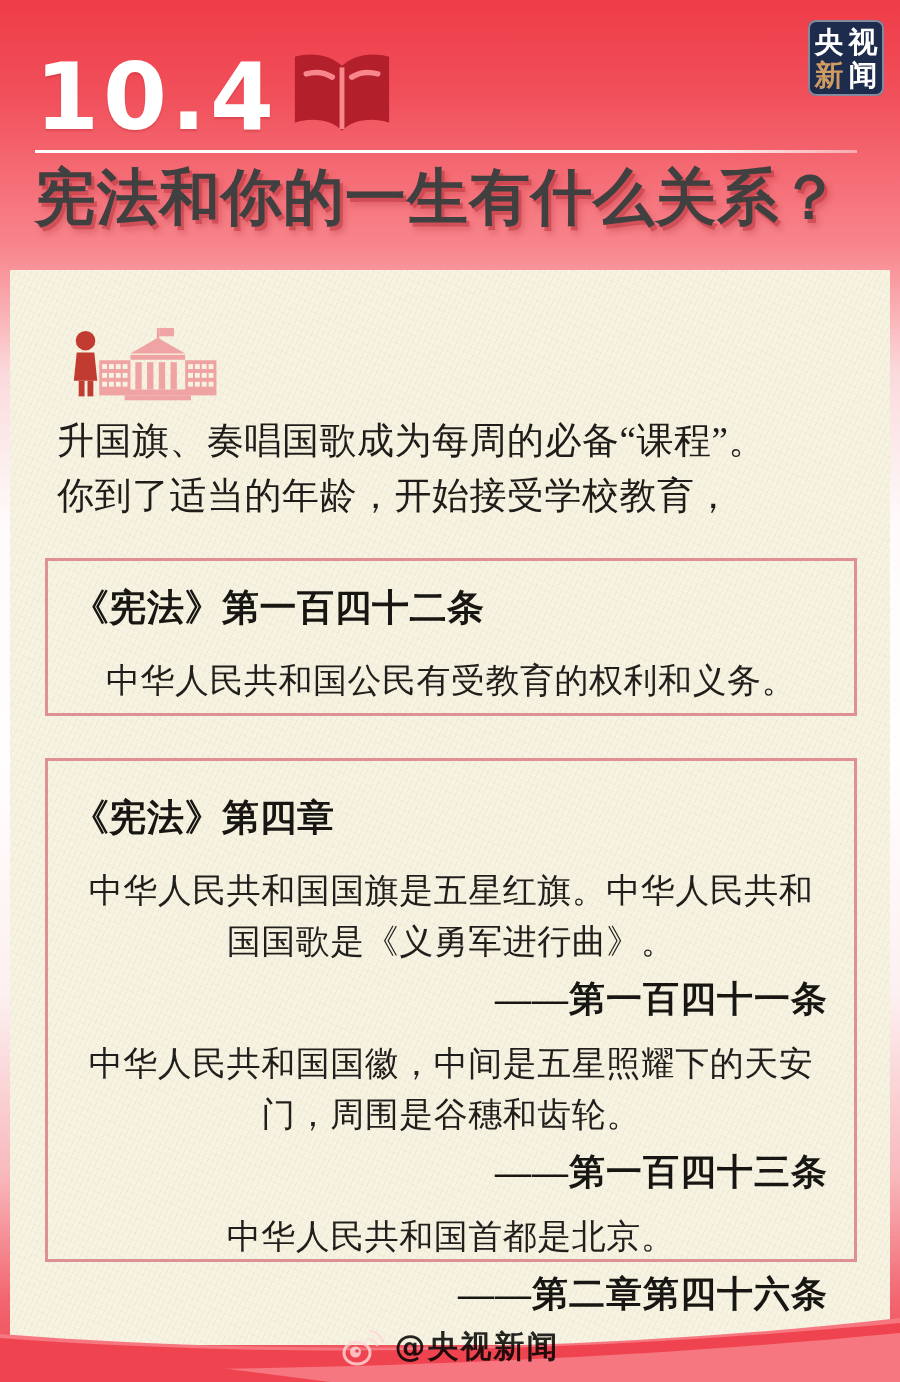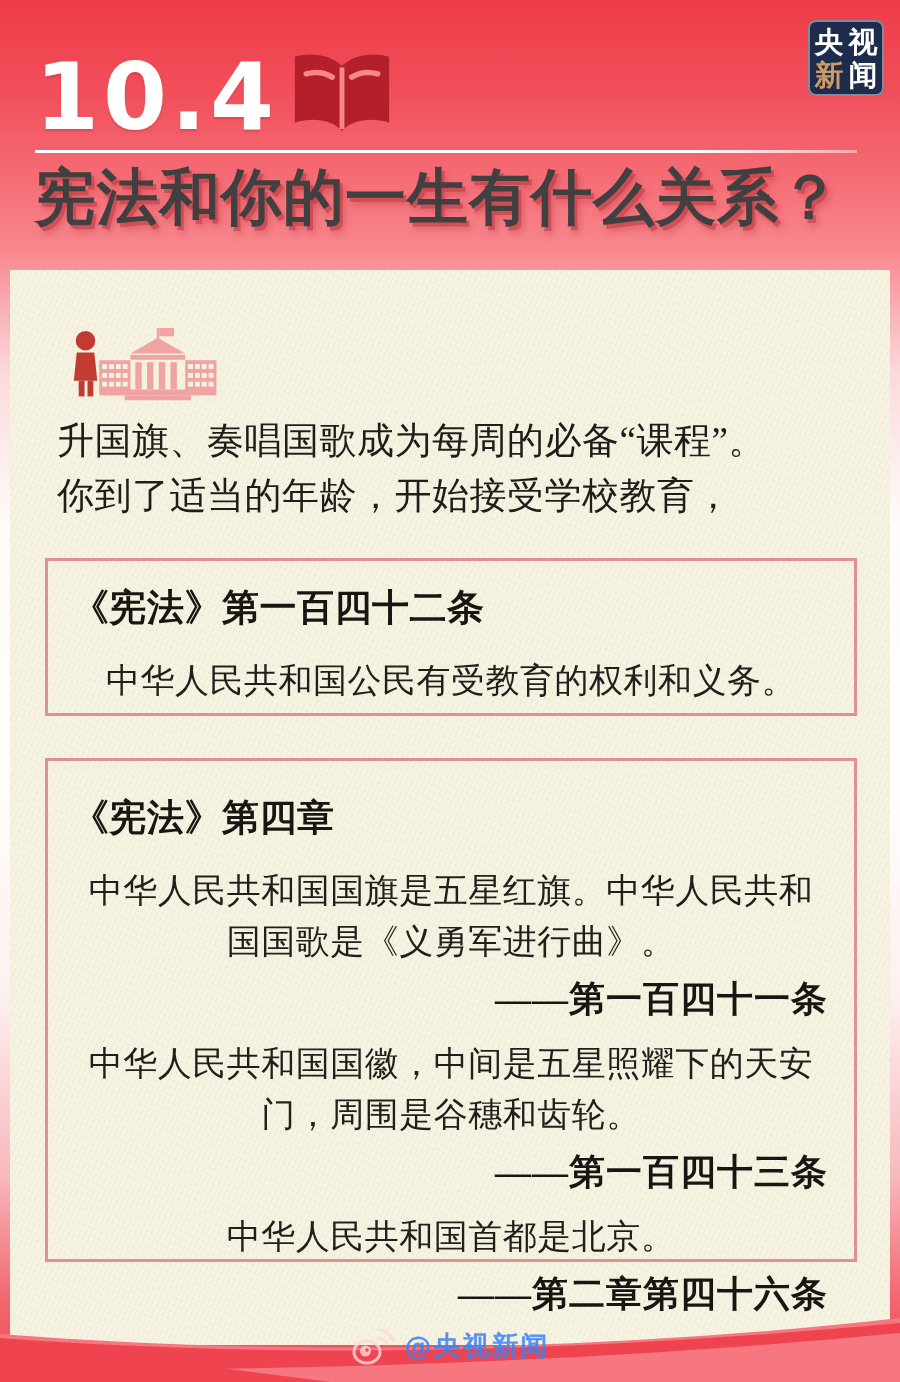--- a/index.html
+++ b/index.html
@@ -80,21 +80,21 @@
 
   
   .footer-art { position:absolute; top:1300px; left:0; width:900px; height:82px; }
   .footer-row {
     position:absolute; top:1326px; left:0; width:900px;
     display:flex; align-items:center; justify-content:center; gap:10px;
   }
   .weibo-icon { width:44px; height:40px; opacity:.82; }
   .weibo-handle {
     font-family:"DejaVu Sans","Liberation Sans",sans-serif;
-    font-size:27px; font-weight:bold; color:#3b82f6; opacity:.85; letter-spacing:2px;
+    font-size:31px; font-weight:bold; color:#000000; opacity:.85; letter-spacing:2px;
   }
 </style>
 </head>
 <body>
 
 <div class="header">
   <div class="date-row">
     <div class="date">10.4</div>
     <svg class="book-icon" viewBox="0 0 64 52">
       <path fill="#b41f2c" d="M32,8 C26,2 14,-1 3,2.5 L3,43 C14,39.5 26,41.5 32,48 C38,41.5 50,39.5 61,43 L61,2.5 C50,-1 38,2 32,8 Z"></path>

